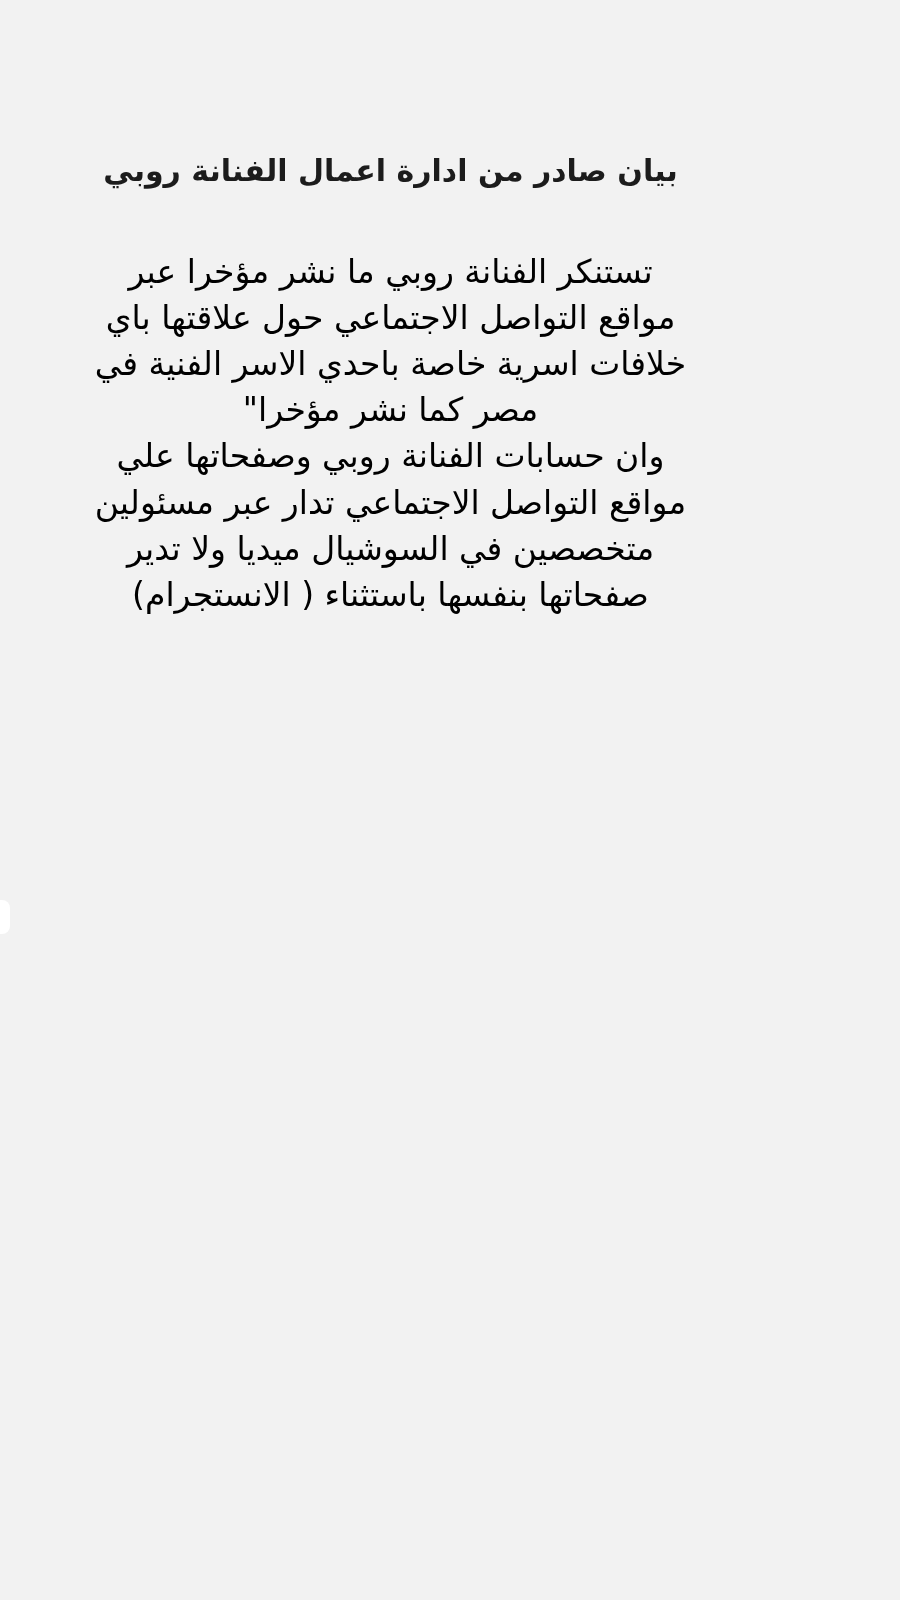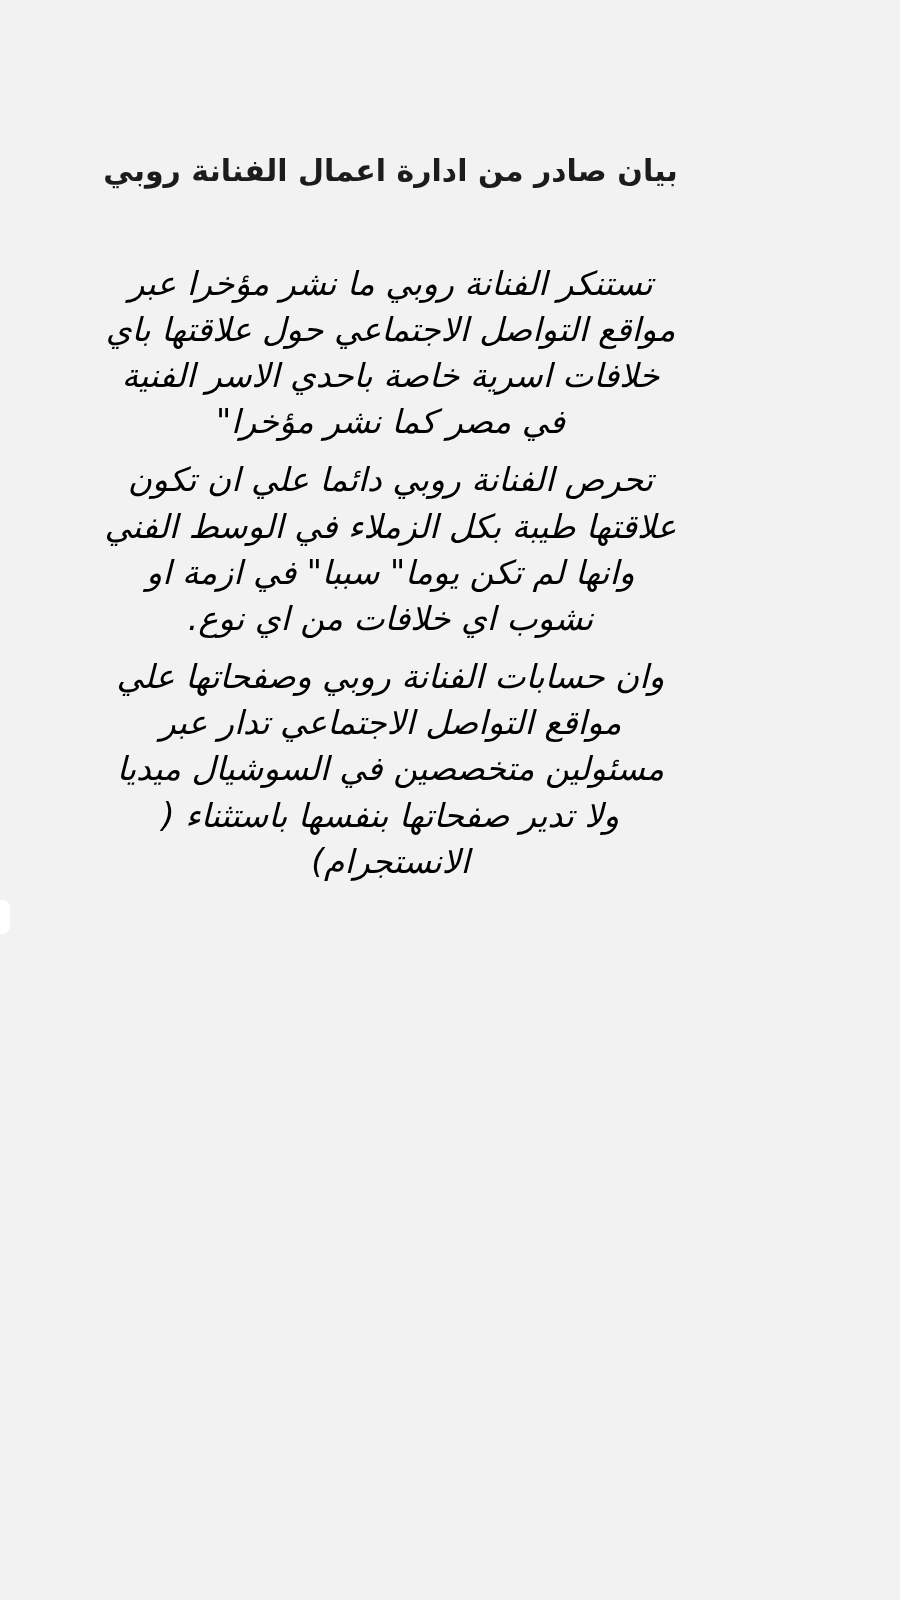--- a/index.html
+++ b/index.html
@@ -59,37 +59,35 @@
   .spacer {
     height: 56px;
   }
 
   .body-text {
     font-size: 33px;
     line-height: 1.40;
   }
 
   .body-text p {
-    margin: 12px;
-    font-style: italic;
+    margin: 0;
   }
 </style>
 </head>
 <body>
 
 <div class="page">
 
   <div class="edge-nub"></div>
 
   <div class="statement">
 
     <div class="block title">بيان صادر من ادارة اعمال الفنانة روبي</div>
 
     <div class="spacer"></div>
 
     <div class="body-text">
       <p>تستنكر الفنانة روبي ما نشر مؤخرا عبر مواقع التواصل الاجتماعي حول علاقتها باي خلافات اسرية خاصة باحدي الاسر الفنية في مصر كما نشر مؤخرا"</p>
-      <p>تحرص الفنانة روبي دائما علي ان تكون علاقتها طيبة بكل الزملاء في الوسط الفني وانها لم تكن يوما" سببا" في ازمة او نشوب اي خلافات من اي نوع.</p>
       <p>وان حسابات الفنانة روبي وصفحاتها علي مواقع التواصل الاجتماعي تدار عبر مسئولين متخصصين في السوشيال ميديا ولا تدير صفحاتها بنفسها باستثناء ( الانستجرام)</p>
     </div>
 
   </div>
 </div>
 
 </body></html>

